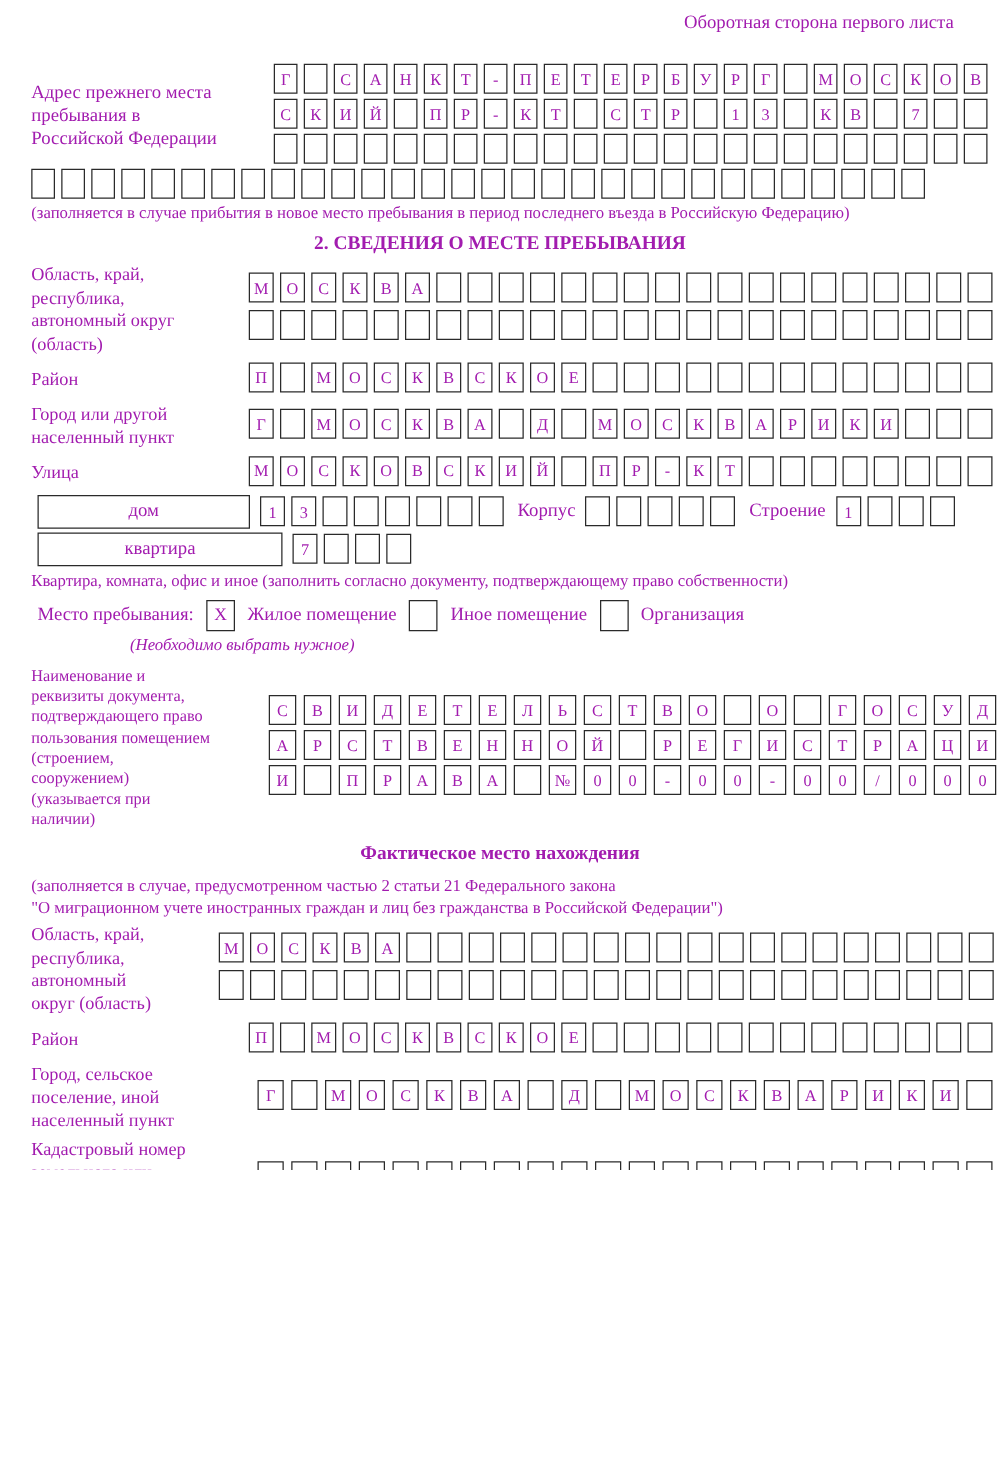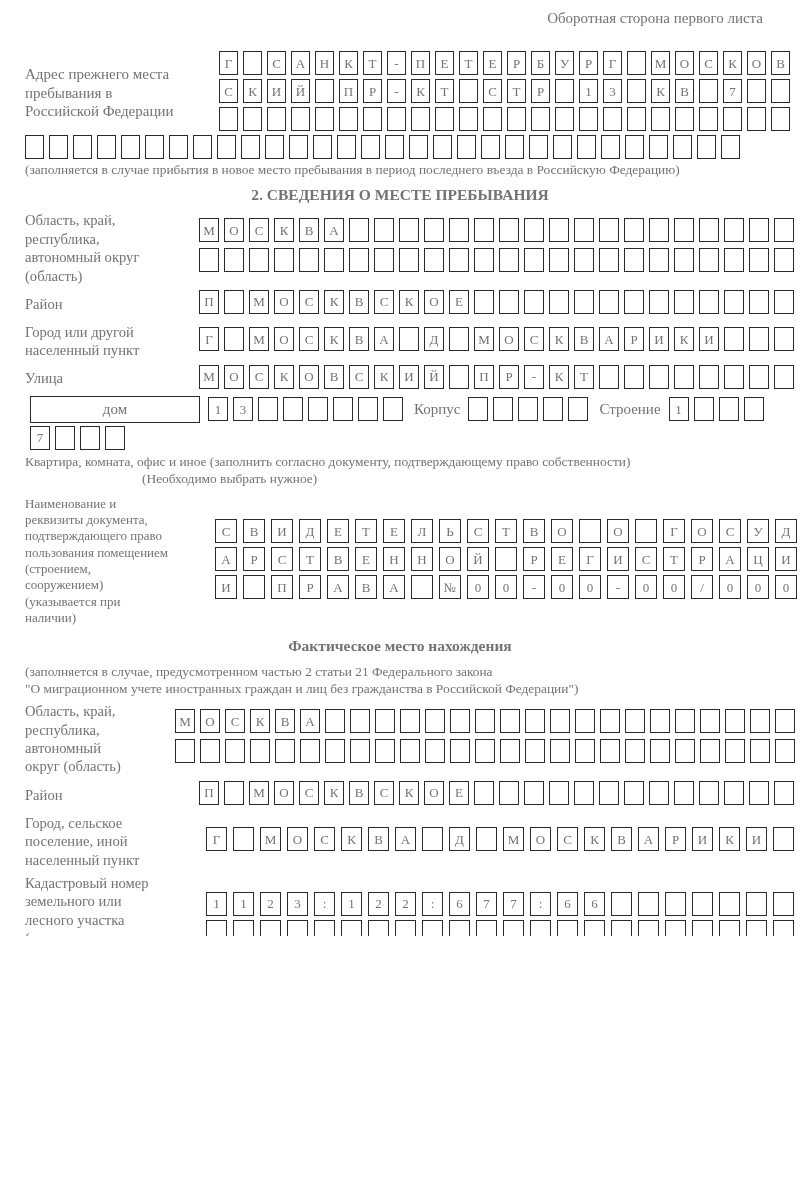--- a/index.html
+++ b/index.html
@@ -1,18 +1,18 @@
 <!DOCTYPE html>
 <html><head>
 <meta charset="utf-8">
 <style>
   html,body{margin:0;padding:0;background:#fff;}
   .page{
     position:relative;width:800px;height:936px;box-sizing:border-box;
-    padding:10px 25px 0 25px;background:#fff;color:#737373;
+    padding:10px 25px 0 25px;background:#fff;color:#a21caf;
     font-family:"Liberation Serif","DejaVu Serif",serif;overflow:hidden;
   }
   .header-note{text-align:right;font-size:15px;padding-right:12px;margin-bottom:24px;}
   .field{display:flex;align-items:center;gap:44px;}
   .flabel{font-size:14.6px;line-height:1.26;flex:0 0 auto;}
   .rows{flex:0 0 auto;}
   .cellrow{display:flex;margin-bottom:4px;}
   .cell{
     box-sizing:border-box;flex:0 0 auto;width:20px;height:24px;margin-right:5px;
     border:1.6px solid #2a2a2a;display:flex;align-items:center;justify-content:center;
@@ -37,21 +37,21 @@
   }
   .labelbox.house{width:170px;}
   .labelbox.apt{width:196px;}
   .inline-label{font-size:15px;margin:0 8px 0 6px;}
   .cells-inline{display:flex;}
   .stay-row{display:flex;align-items:center;font-size:15px;margin:7px 0 2px 5px;}
   .checkbox{
     box-sizing:border-box;width:23px;height:25px;border:1.6px solid #2a2a2a;margin:0 10px;
     display:flex;align-items:center;justify-content:center;font-size:14px;background:#fff;
   }
-  .stay-note{margin-left:117px;margin-bottom:8px;}
+  .stay-note{margin-left:79px;margin-bottom:8px;font-style:italic;}
   .doc .flabel{width:146px;font-size:13px;}
   .doc .cell{width:22px;margin-right:6px;}
   .doc .cellrow{margin-bottom:4px;}
   .kadcells .cell{width:21px;margin-right:6px;}
   .wide22 .cell{width:21px;margin-right:6px;}
   .subtitle{font-size:15.5px;font-weight:bold;text-align:center;margin:10px 0 8px 0;}
   .confirm-box{
     box-sizing:border-box;width:357px;height:175px;border:2px solid #2a2a2a;
     margin-left:370px;margin-top:4px;background:#fff;
   }
@@ -353,29 +353,39 @@
     <span class="inline-label">Строение</span>
     <span class="cells-inline">
         <span class="cell">1</span>
         <span class="cell"></span>
         <span class="cell"></span>
         <span class="cell"></span>
       </span>
   </div>
 
   <div class="inline-boxrow">
+    <span class="labelbox apt">квартира</span>
     <span class="cells-inline">
         <span class="cell">7</span>
         <span class="cell"></span>
         <span class="cell"></span>
         <span class="cell"></span>
       </span>
   </div>
   <div class="note">Квартира, комната, офис и иное (заполнить согласно документу, подтверждающему право собственности)</div>
 
+  <div class="stay-row">
+    <span>Место пребывания:</span>
+    <span class="checkbox">X</span>
+    <span>Жилое помещение</span>
+    <span class="checkbox"></span>
+    <span>Иное помещение</span>
+    <span class="checkbox"></span>
+    <span>Организация</span>
+  </div>
   <div class="note stay-note">(Необходимо выбрать нужное)</div>
 
   <div class="field doc">
     <div class="flabel">Наименование и реквизиты документа, подтверждающего право пользования помещением (строением, сооружением) (указывается при наличии)</div>
     <div class="rows">
       <div class="cellrow">
           <span class="cell">С</span>
           <span class="cell">В</span>
           <span class="cell">И</span>
           <span class="cell">Д</span>

